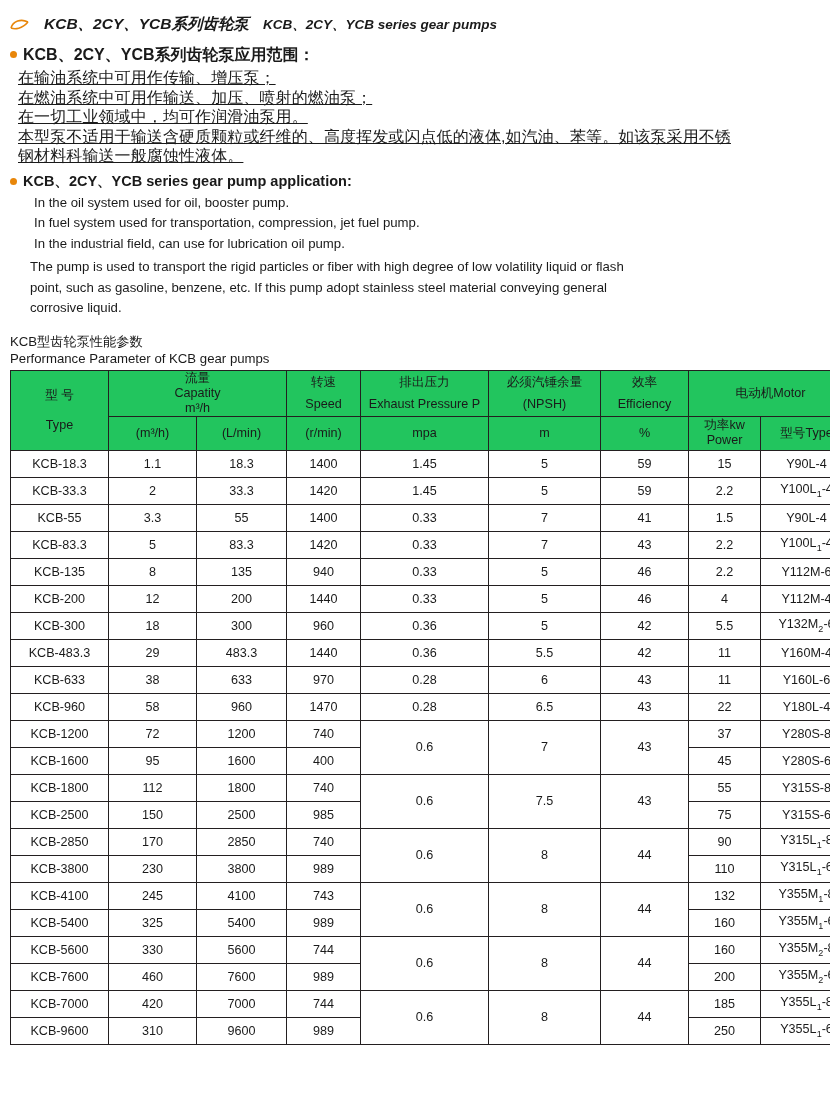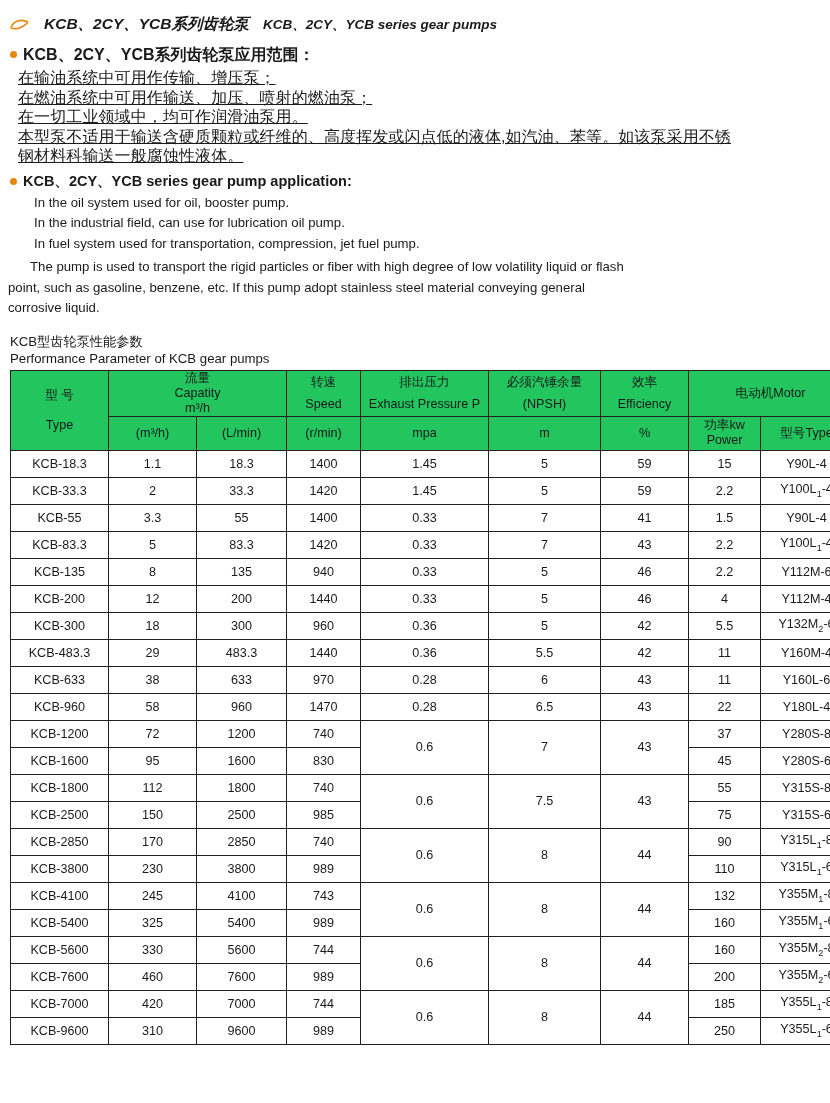--- a/index.html
+++ b/index.html
@@ -67,20 +67,21 @@
   .body-cn {
     font-size: 16px;
     line-height: 19.5px;
     margin-left: 10px;
     letter-spacing: 0.1px;
     text-decoration: underline;
   }
   .body-en {
     font-size: 13.2px;
     line-height: 20.5px;
+    margin-left: 22px;
   }
   .body-en.indent { margin-left: 26px; }
   .body-en.para {
     margin-left: 22px;
     margin-top: 3px;
   }
 
   
   .table-caption {
     margin: 14px 0 3px 2px;
@@ -141,22 +142,22 @@
   <div class="body-cn">在燃油系统中可用作输送、加压、喷射的燃油泵；</div>
   <div class="body-cn">在一切工业领域中，均可作润滑油泵用。</div>
   <div class="body-cn">本型泵不适用于输送含硬质颗粒或纤维的、高度挥发或闪点低的液体,如汽油、苯等。如该泵采用不锈</div>
   <div class="body-cn">钢材料科输送一般腐蚀性液体。</div>
 
   <div class="head-row" style="margin-top:6px;">
     <span class="bullet-dot"></span>
     <span class="head-en">KCB、2CY、YCB series gear pump application:</span>
   </div>
   <div class="body-en indent">In the oil system used for oil, booster pump.</div>
+  <div class="body-en indent">In fuel system used for transportation, compression, jet fuel pump.</div>
   <div class="body-en indent">In the industrial field, can use for lubrication oil pump.</div>
-  <div class="body-en indent">In fuel system used for transportation, compression, jet fuel pump.</div>
   <div class="body-en para">The pump is used to transport the rigid particles or fiber with high degree of low volatility liquid or flash</div>
   <div class="body-en">point, such as gasoline, benzene, etc. If this pump adopt stainless steel material conveying general</div>
   <div class="body-en">corrosive liquid.</div>
 
   <div class="table-caption">
     <div>KCB型齿轮泵性能参数</div>
     <div>Performance Parameter of KCB gear pumps</div>
   </div>
 
   <table class="spec">
@@ -340,21 +341,21 @@
           <td rowspan="2">0.6</td>
           <td rowspan="2">7</td>
           <td rowspan="2">43</td>
           <td>37</td>
           <td class="nowrap">Y280S-8</td>
         </tr>
         <tr>
           <td class="model">KCB-1600</td>
           <td>95</td>
           <td>1600</td>
-          <td>830</td>
+          <td>400</td>
           <td>45</td>
           <td class="nowrap">Y280S-6</td>
         </tr>
         <tr>
           <td class="model">KCB-1800</td>
           <td>112</td>
           <td>1800</td>
           <td>740</td>
           <td rowspan="2">0.6</td>
           <td rowspan="2">7.5</td>

